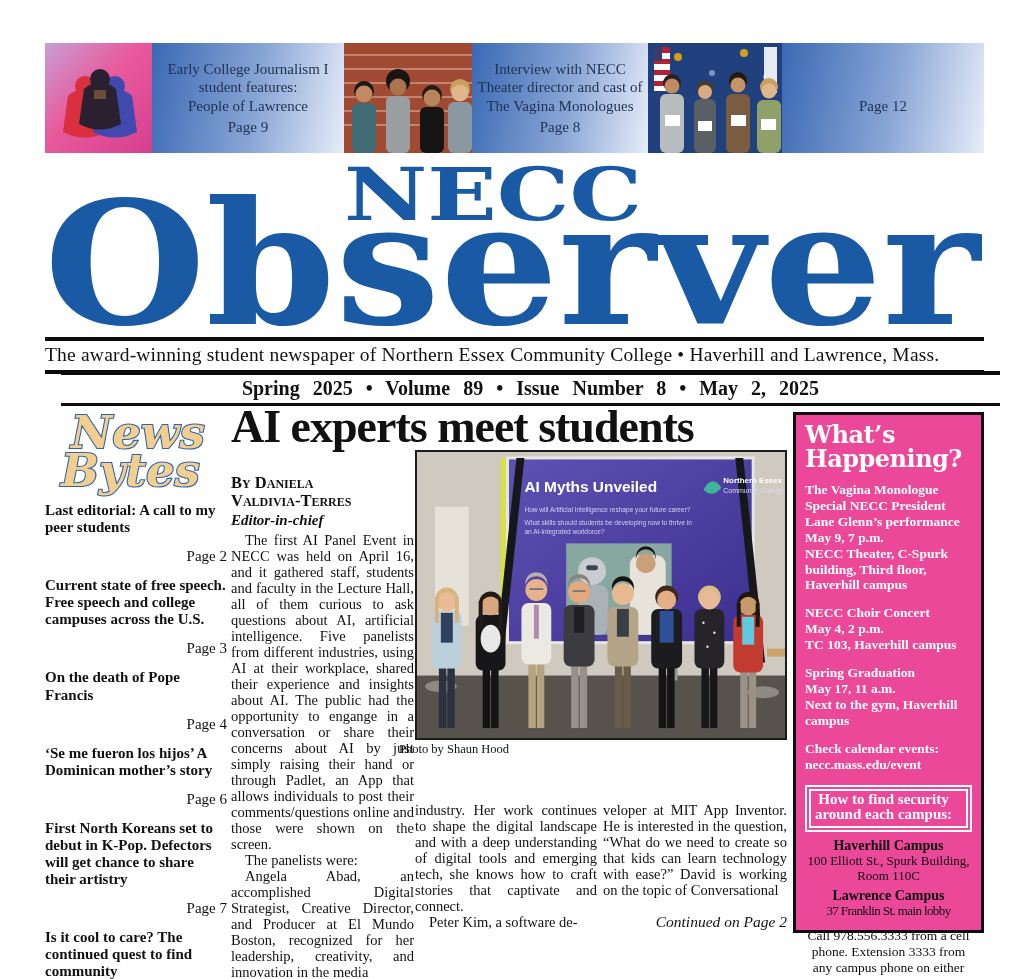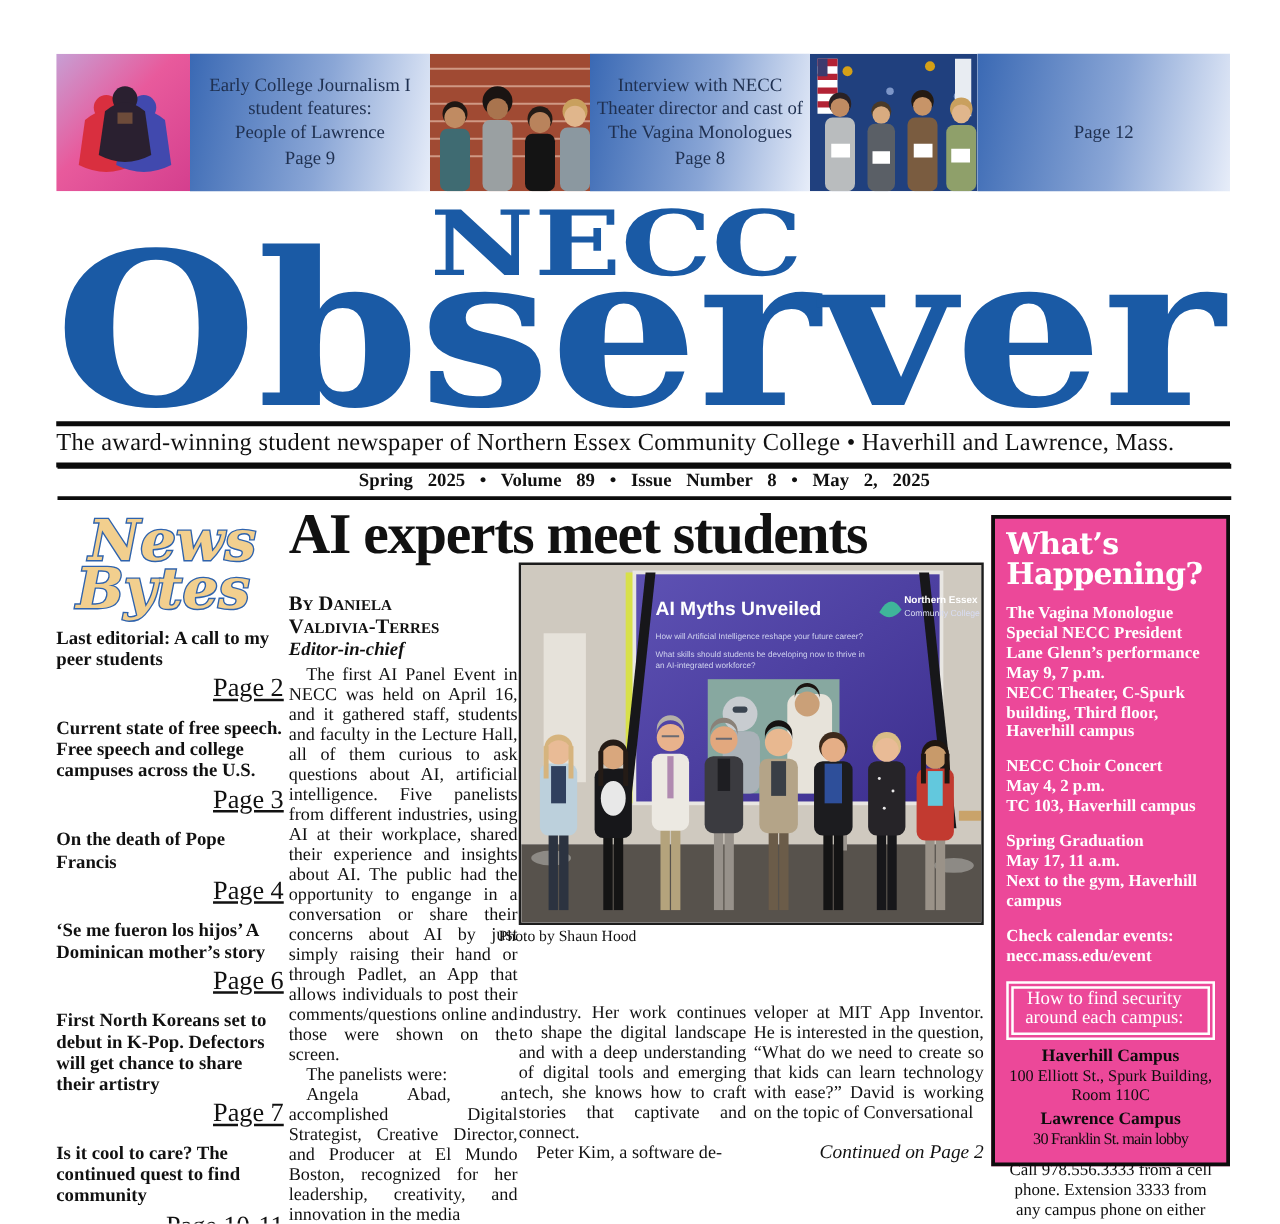--- a/index.html
+++ b/index.html
@@ -16,28 +16,28 @@
           text-align:center;font-size:15px;line-height:1.25;}
   .t-text .tz{white-space:pre-line;}
   .t-text .pg{margin-top:2px;}
   .cell.c6 .pg{margin-top:16px;}
 
   
   .mast{left:42px;top:156px;width:940px;height:182px;}
   
   .tagbar{left:45px;top:337px;width:939px;border-top:4px solid #0b0b0b;border-bottom:4px solid #0b0b0b;
           text-align:left;font-size:19.5px;padding:3px 0 4px 0;letter-spacing:.2px;}
-  .datebar{left:46px;top:371px;width:939px;border-top:4px solid #0b0b0b;border-bottom:3px solid #0b0b0b;
-          text-align:center;font-weight:bold;font-size:15px;padding:2px 0 3px 0;word-spacing:8px;}
+  .datebar{left:61px;top:371px;width:939px;border-top:4px solid #0b0b0b;border-bottom:3px solid #0b0b0b;
+          text-align:center;font-weight:bold;font-size:20px;padding:2px 0 3px 0;word-spacing:8px;}
 
   
   .nb{left:45px;top:406px;width:182px;}
   .nb-item{margin-bottom:12px;}
   .nb-item .ti{font-weight:bold;font-size:15px;line-height:1.14;}
-  .nb-item .pg{text-align:right;font-size:21px;margin-top:1px;text-decoration:underline;}
+  .nb-item .pg{text-align:right;font-size:15px;margin-top:12px;}
 
   
   .main{left:231px;top:404px;width:556px;height:545px;}
   .headline{font-weight:bold;font-size:46px;line-height:1;letter-spacing:-1px;margin:0;}
   .byline{font-weight:bold;font-variant:small-caps;font-size:16.5px;line-height:1.12;white-space:pre-line;}
   .role{font-style:italic;font-size:15px;margin:1px 0 4px 0;font-weight:bold;}
   .bodytxt{font-size:14.5px;line-height:16px;text-align:justify;}
   .bodytxt p{margin:0;}
   .bodytxt p.ind{text-indent:14px;}
   .col1{position:absolute;left:0;top:70px;width:183px;}
@@ -51,21 +51,21 @@
   .col3{position:absolute;left:372px;top:398px;width:184px;}
   .continued{margin-top:16px;text-align:right;font-style:italic;font-size:15.5px;}
 
   
   .hap{left:793px;top:412px;width:191px;height:521px;background:#ec4899;border:3px solid #0d0d0d;
        box-sizing:border-box;padding:8px 9px;color:#fff;}
   .hap-title{font-family:"DejaVu Serif",serif;font-weight:bold;font-size:24px;line-height:1.02;
        letter-spacing:-0.5px;white-space:pre-line;margin-bottom:10px;}
   .hap-event{font-weight:bold;font-size:13.5px;line-height:1.18;white-space:pre-line;margin-bottom:12px;}
   .sec-outer{border:2px solid #fff;padding:2px;margin:2px 0 6px 0;}
-  .sec-inner{border:2px solid #fff;padding:1px 12px 3px 2px;text-align:center;font-weight:normal;
+  .sec-inner{border:2px solid #fff;padding:1px 12px 3px 2px;text-align:center;font-weight:bold;
        font-size:15px;line-height:1.05;white-space:pre-line;}
   .campus{color:#0d0d0d;text-align:center;}
   .campus .cname{font-weight:bold;font-size:14px;margin-top:5px;}
   .campus .caddr{font-size:13px;line-height:1.12;white-space:pre-line;}
   .campus .caddr.narrow{letter-spacing:-0.6px;}
   .phone{color:#0d0d0d;text-align:center;font-size:13.5px;line-height:1.18;margin-top:9px;}
 </style>
 </head>
 <body>
 
@@ -388,18 +388,18 @@
 necc.mass.edu/event</div>
     <div class="sec-outer">
       <div class="sec-inner">How to find security
 around each campus:</div>
     </div>
     <div class="campus">
       <div class="cname">Haverhill Campus</div>
       <div class="caddr">100 Elliott St., Spurk Building,
 Room 110C</div>
       <div class="cname">Lawrence Campus</div>
-      <div class="caddr narrow">30 Franklin St. main lobby</div>
+      <div class="caddr narrow">37 Franklin St. main lobby</div>
     </div>
     <div class="phone">Call 978.556.3333 from a cell phone. Extension 3333 from any campus phone on either campus.</div>
   </div>
 
 </div>
 
 </body></html>

